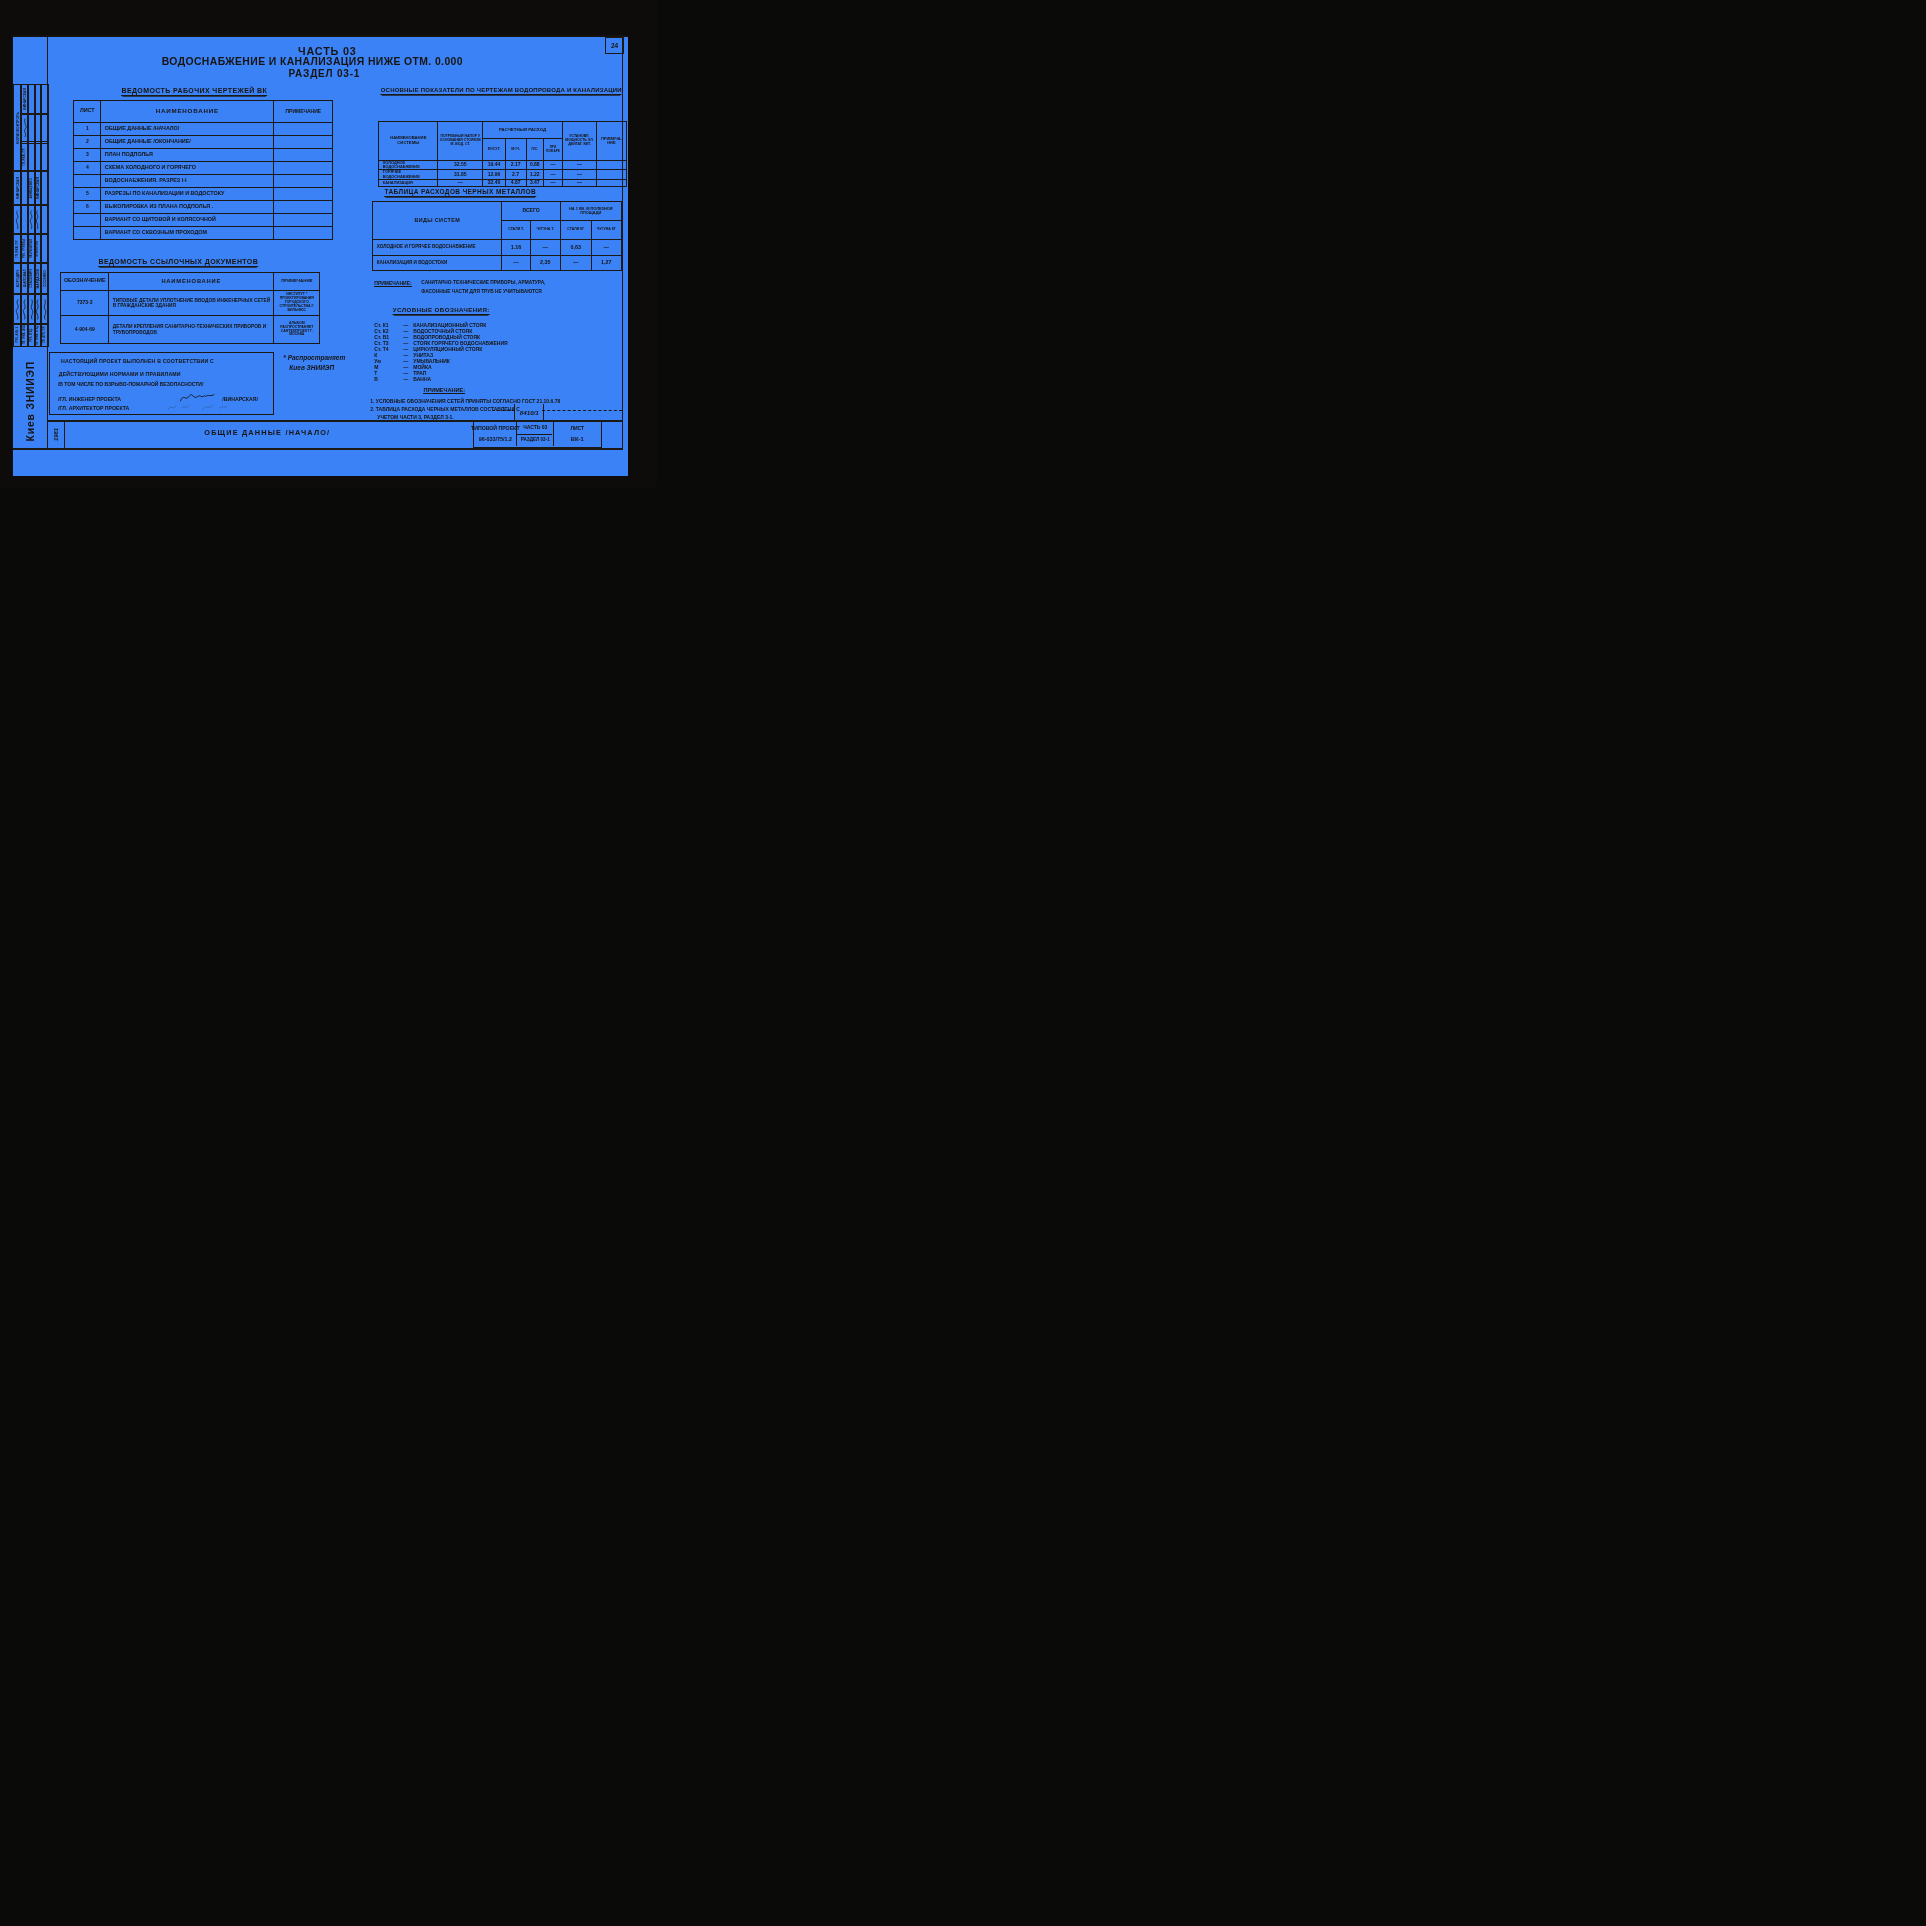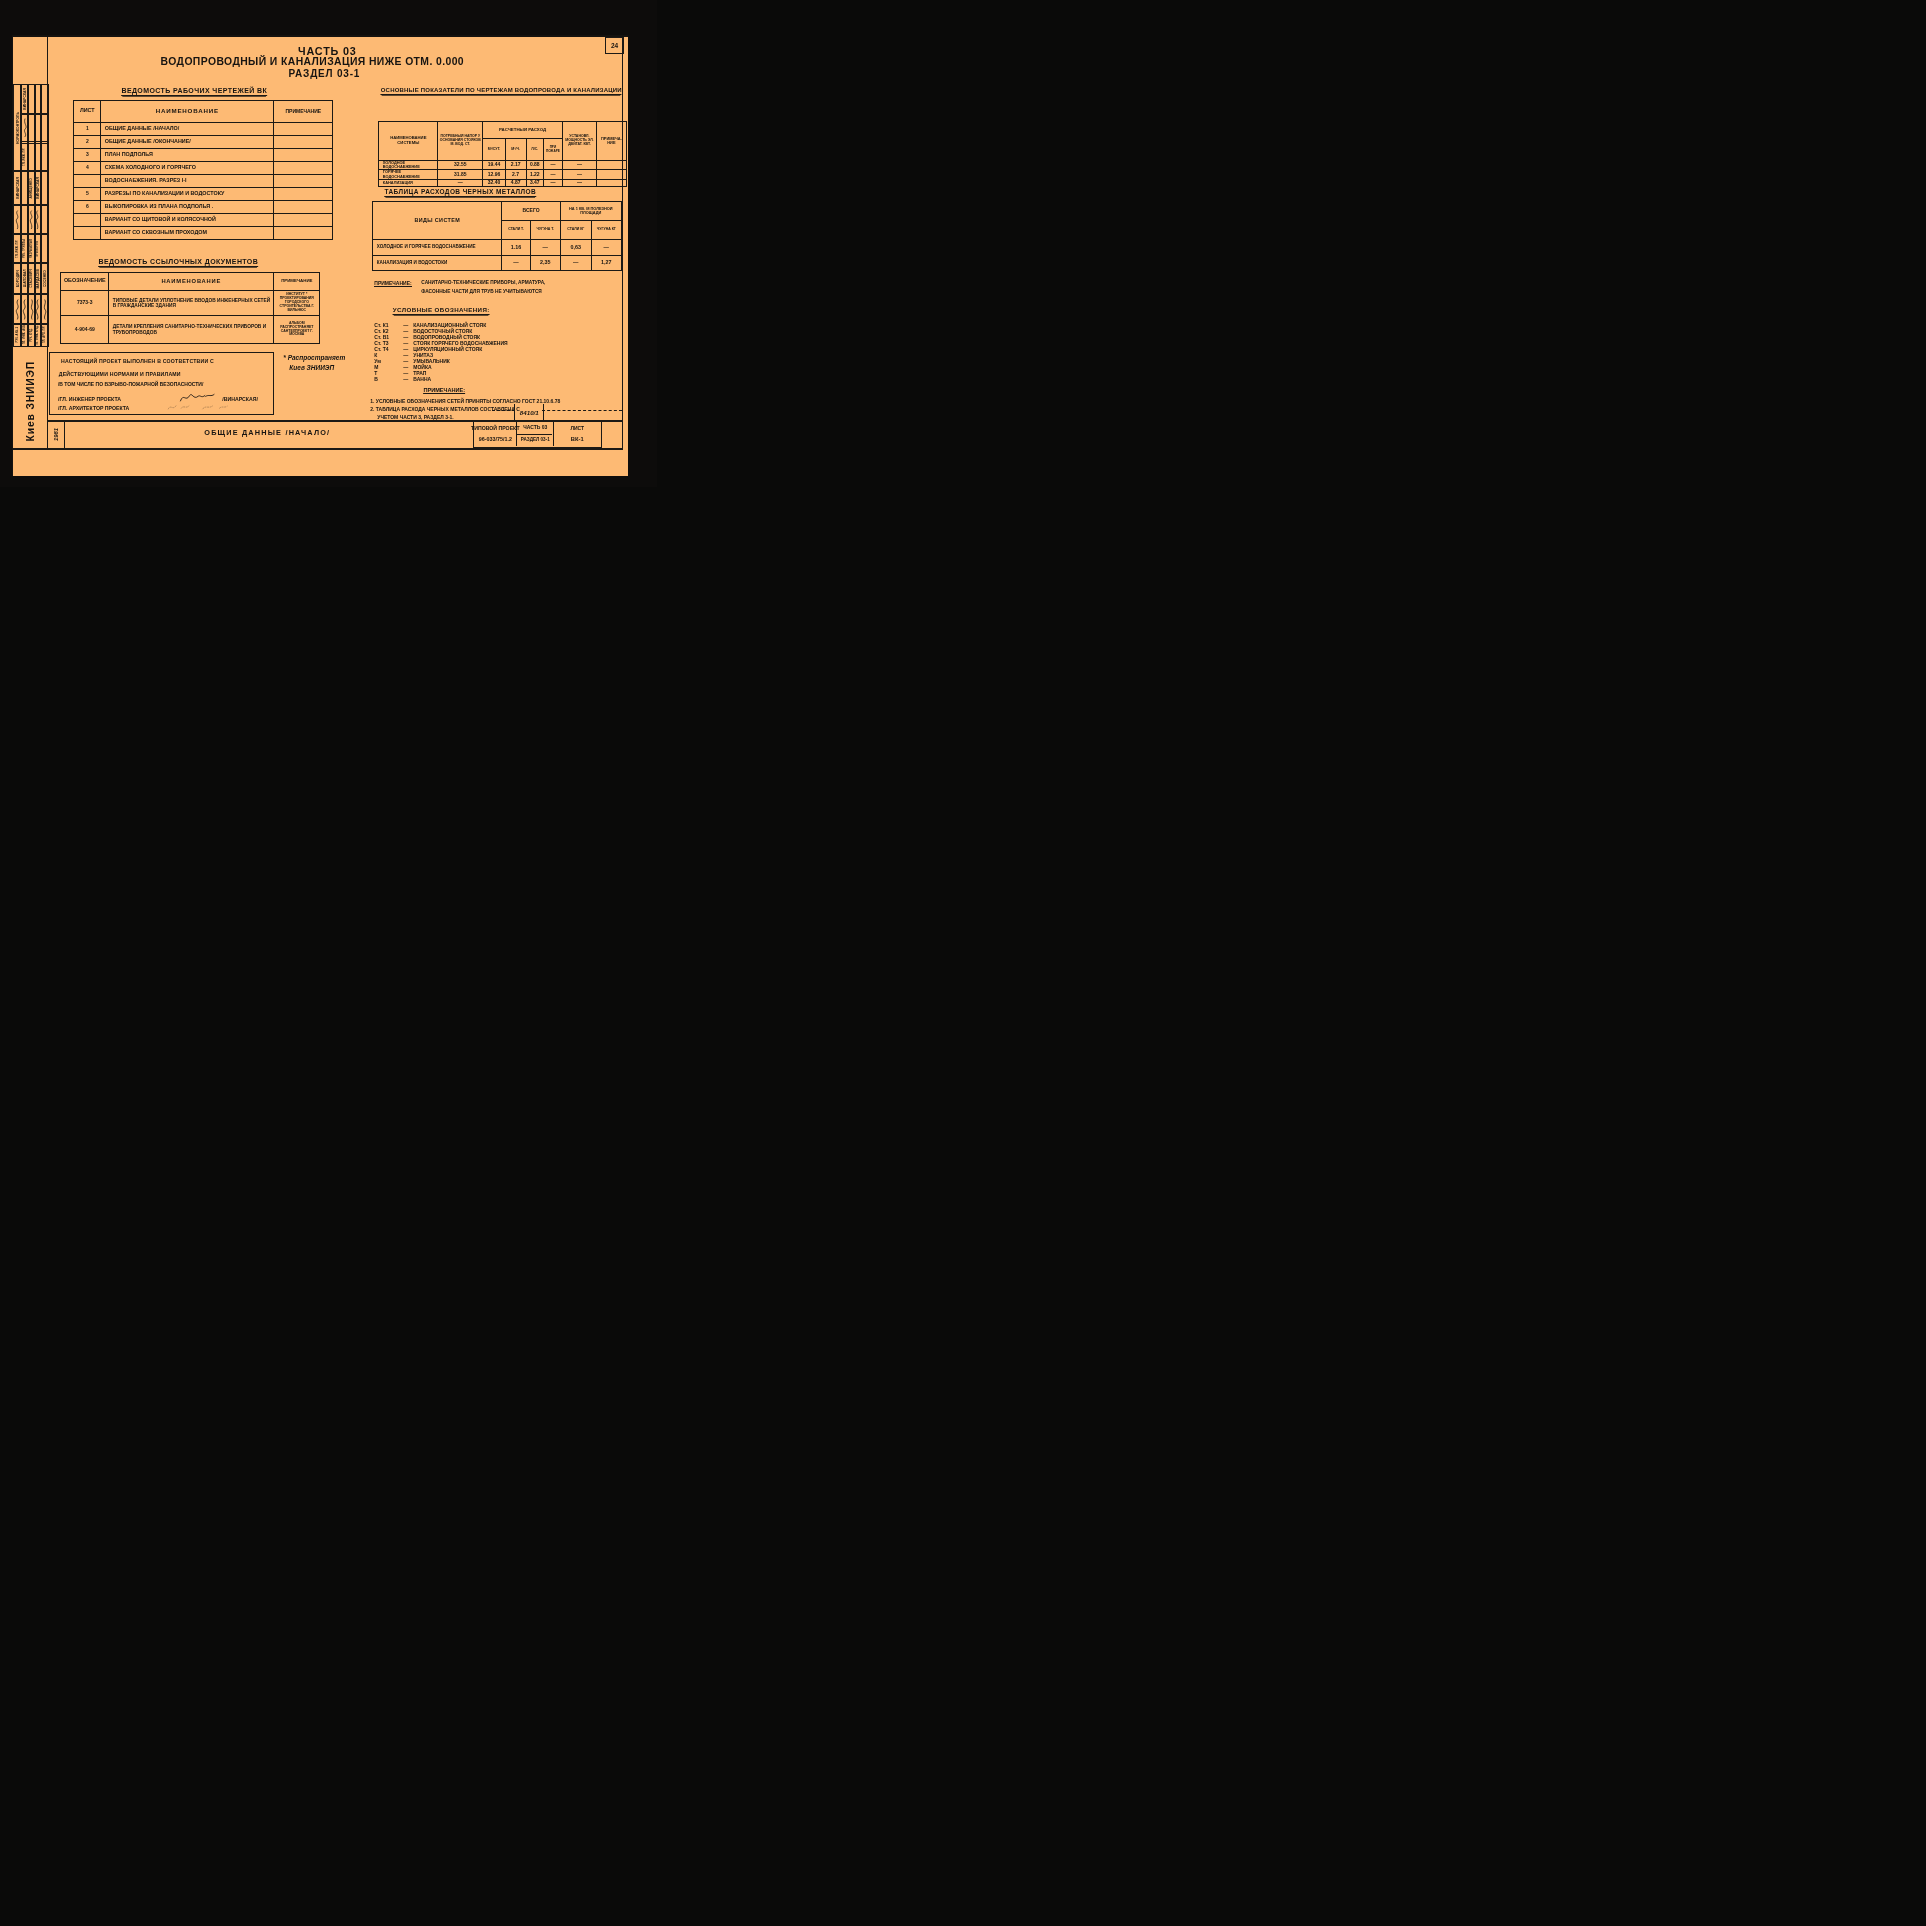--- a/index.html
+++ b/index.html
@@ -1,18 +1,18 @@
 <!DOCTYPE html>
 <html style="font-size:6.2px"><head>
 <meta charset="utf-8">
 <style>
   html,body{margin:0;padding:0;background:#0a0a09;}
   #canvas{position:relative;width:657px;height:487px;background:#0d0c0b;overflow:hidden;
           font-family:"Liberation Sans","DejaVu Sans",sans-serif;}
-  #sheet{position:absolute;left:12.3px;top:35px;width:615px;height:439px;background:#fdba74;
+  #sheet{position:absolute;left:12.3px;top:35px;width:615px;height:439px;background:#3b82f6;
          border-top:2.3px solid #14120f;border-left:1.5px solid #14120f;}
   .abs{position:absolute;}
   .t{font-weight:700;color:#171411;white-space:nowrap;}
   .ctr{text-align:center;transform:translateX(-50%);}
   .dblu{border-bottom:0.8px solid #1c1915;box-shadow:0 1.9px 0 -1.2px #1c1915;padding-bottom:1.2px;}
   .hline{position:absolute;background:#1c1915;height:1.5px;}
   .vline{position:absolute;background:#1c1915;width:1.2px;}
   table.tbl{border-collapse:collapse;table-layout:fixed;border:1.2px solid #1c1915;}
   .tbl td{border:0.8px solid #1c1915;padding:0 0.8px;vertical-align:middle;text-align:center;
           font-weight:700;color:#171411;overflow:hidden;line-height:1.08;}
@@ -35,21 +35,21 @@
   <div class="vline" style="left:609px;top:0;height:411px;"></div>
   <div class="vline" style="left:34px;top:0;height:411px;"></div>
   <div class="hline" style="left:34px;top:383px;width:575px;"></div>
   <div class="hline" style="left:0;top:411px;width:610px;"></div>
 
   <div class="box" style="left:592px;top:0;width:16.6px;height:14.6px;display:flex;align-items:center;justify-content:center;">
     <span class="t" style="font-size:6.5px;">24</span>
   </div>
 
   <div class="abs t ctr" style="left:314px;top:7.7px;font-size:10.8px;letter-spacing:0.8px;">ЧАСТЬ 03</div>
-  <div class="abs t ctr" style="left:299px;top:19px;font-size:10.4px;letter-spacing:0.4px;">ВОДОПРОВОДНЫЙ И КАНАЛИЗАЦИЯ НИЖЕ ОТМ. 0.000</div>
+  <div class="abs t ctr" style="left:299px;top:19px;font-size:10.4px;letter-spacing:0.4px;">ВОДОСНАБЖЕНИЕ И КАНАЛИЗАЦИЯ НИЖЕ ОТМ. 0.000</div>
   <div class="abs t ctr" style="left:311px;top:31px;font-size:10px;letter-spacing:0.8px;">РАЗДЕЛ 03-1</div>
 
   <div class="abs t ctr dblu" style="left:181px;top:50px;font-size:7px;letter-spacing:0.4px;">ВЕДОМОСТЬ РАБОЧИХ ЧЕРТЕЖЕЙ ВК</div>
   <div class="abs" style="left:60px;top:63px;">
     <table class="tbl" style="width:259px;">
       <colgroup>
             <col style="width:27px">
             <col style="width:173px">
             <col style="width:59px">
           </colgroup>

